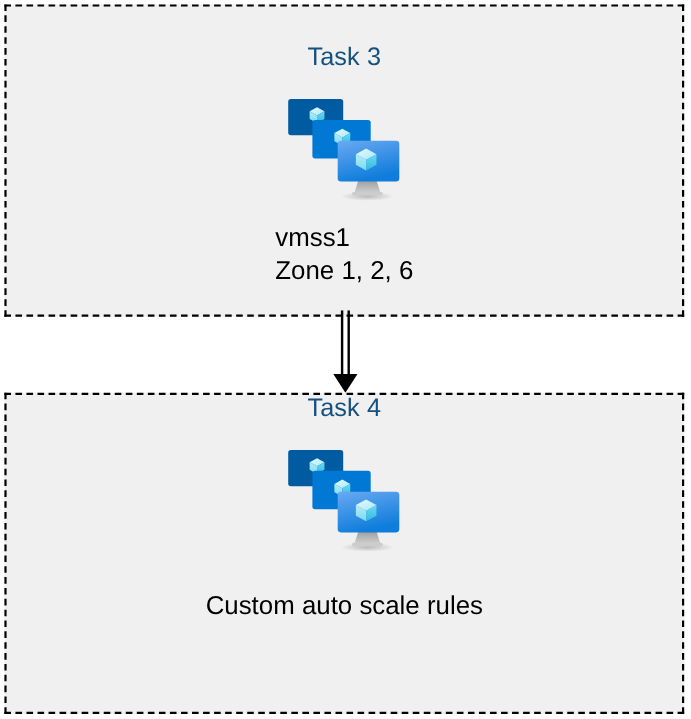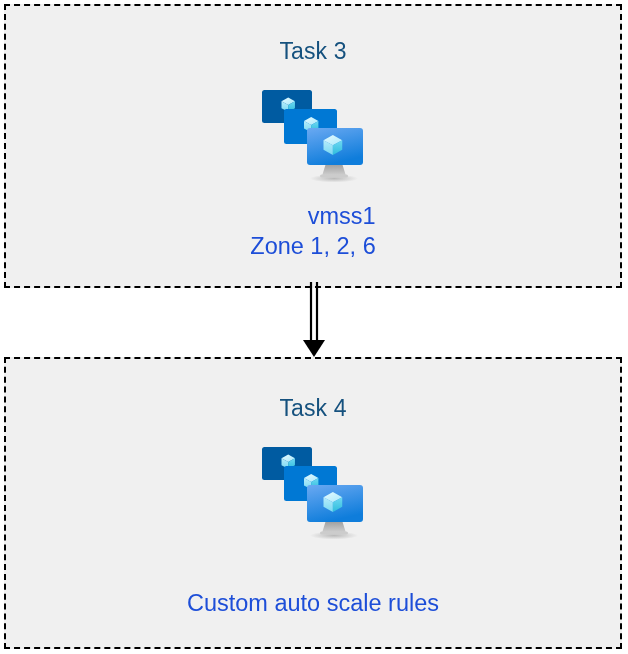--- a/index.html
+++ b/index.html
@@ -45,38 +45,38 @@
   }
 
   .task-title {
     color: #15517e;
     font-size: 23px;
     line-height: 1;
     letter-spacing: 0.1px;
     white-space: nowrap;
   }
   #task-box-1 .task-title { margin-top: 34px; }
-  #task-box-2 .task-title { margin-top: 38px; }
+  #task-box-2 .task-title { }
 
   
   .vmss-icon {
     display: block;
   }
   #task-box-1 .vmss-icon { margin-top: 22px; }
   #task-box-2 .vmss-icon { margin-top: 22px; }
 
   .caption-block {
-    text-align: right;
-    color: #1d4ed8;
+    text-align: left;
+    color: #000000;
     font-size: 23.5px;
     line-height: 30px;
     white-space: nowrap;
   }
   #task-box-1 .caption-block { margin-top: 16px; }
-  #task-box-2 .caption-block { margin-top: 46px; }
+  #task-box-2 .caption-block { margin-top: 31px; }
 
   
   #connector-arrow {
     position: absolute;
     left: 292px;
     top: 282px;
     width: 44px;
     height: 78px;
     pointer-events: none;
   }

